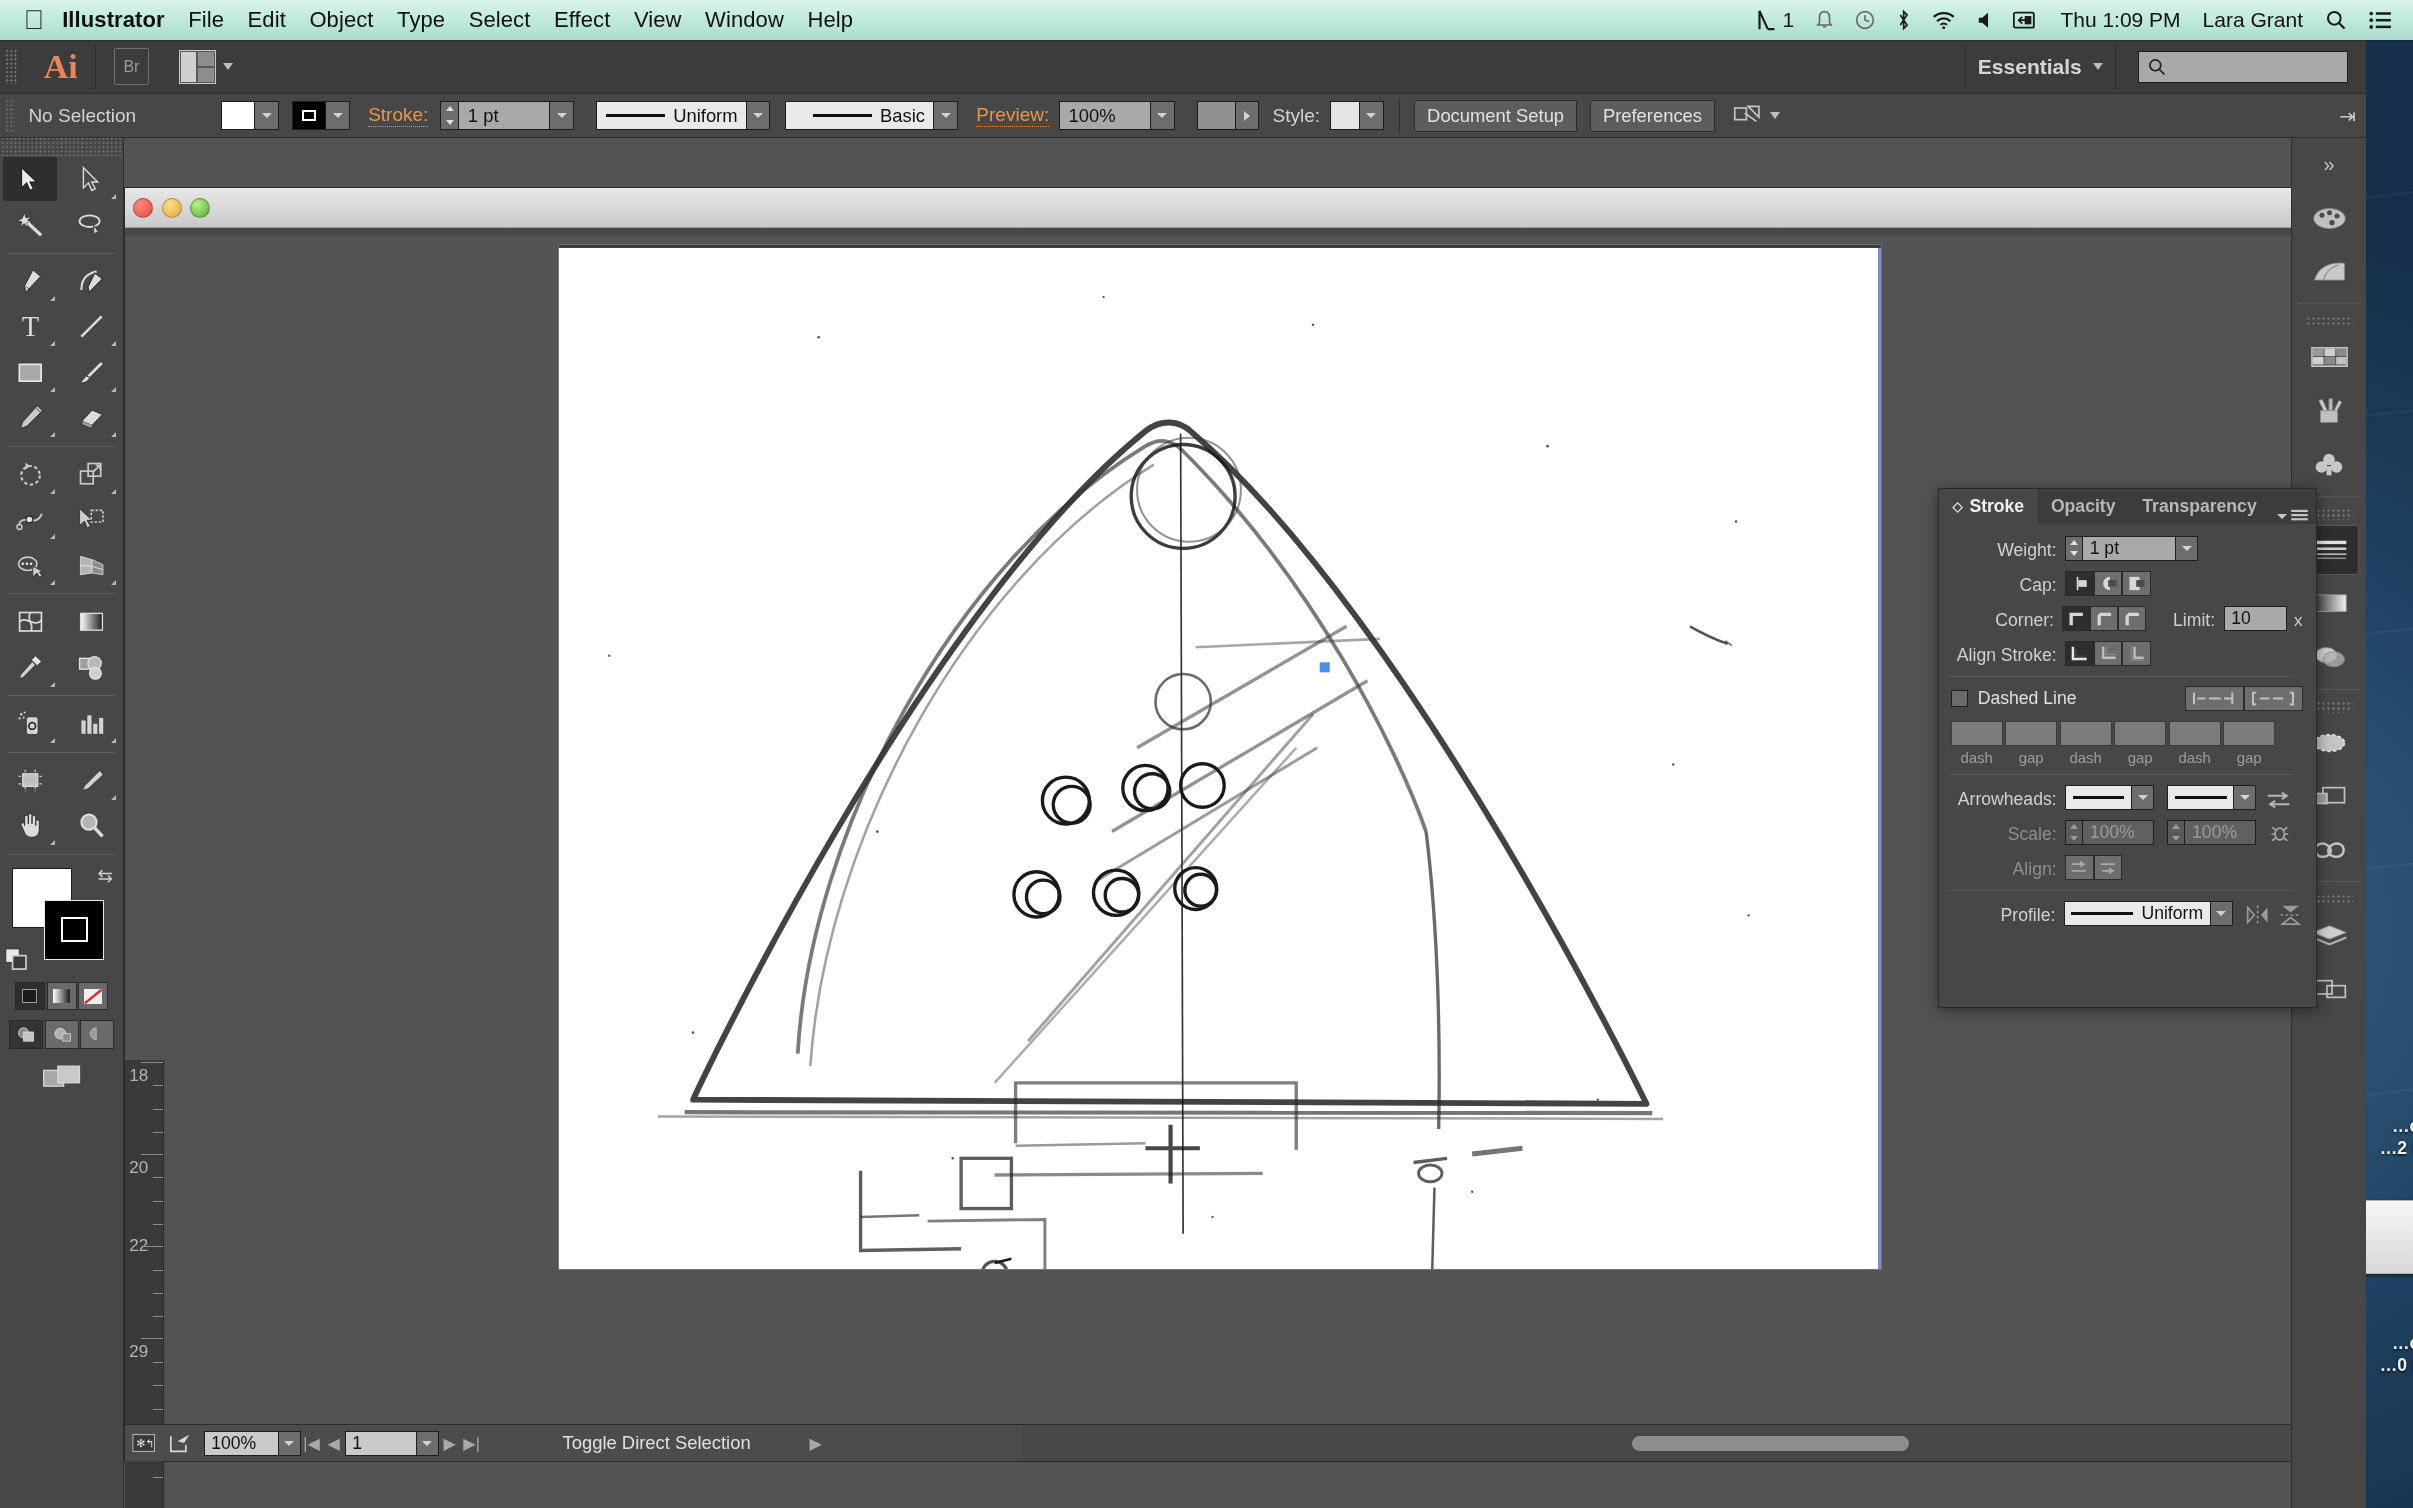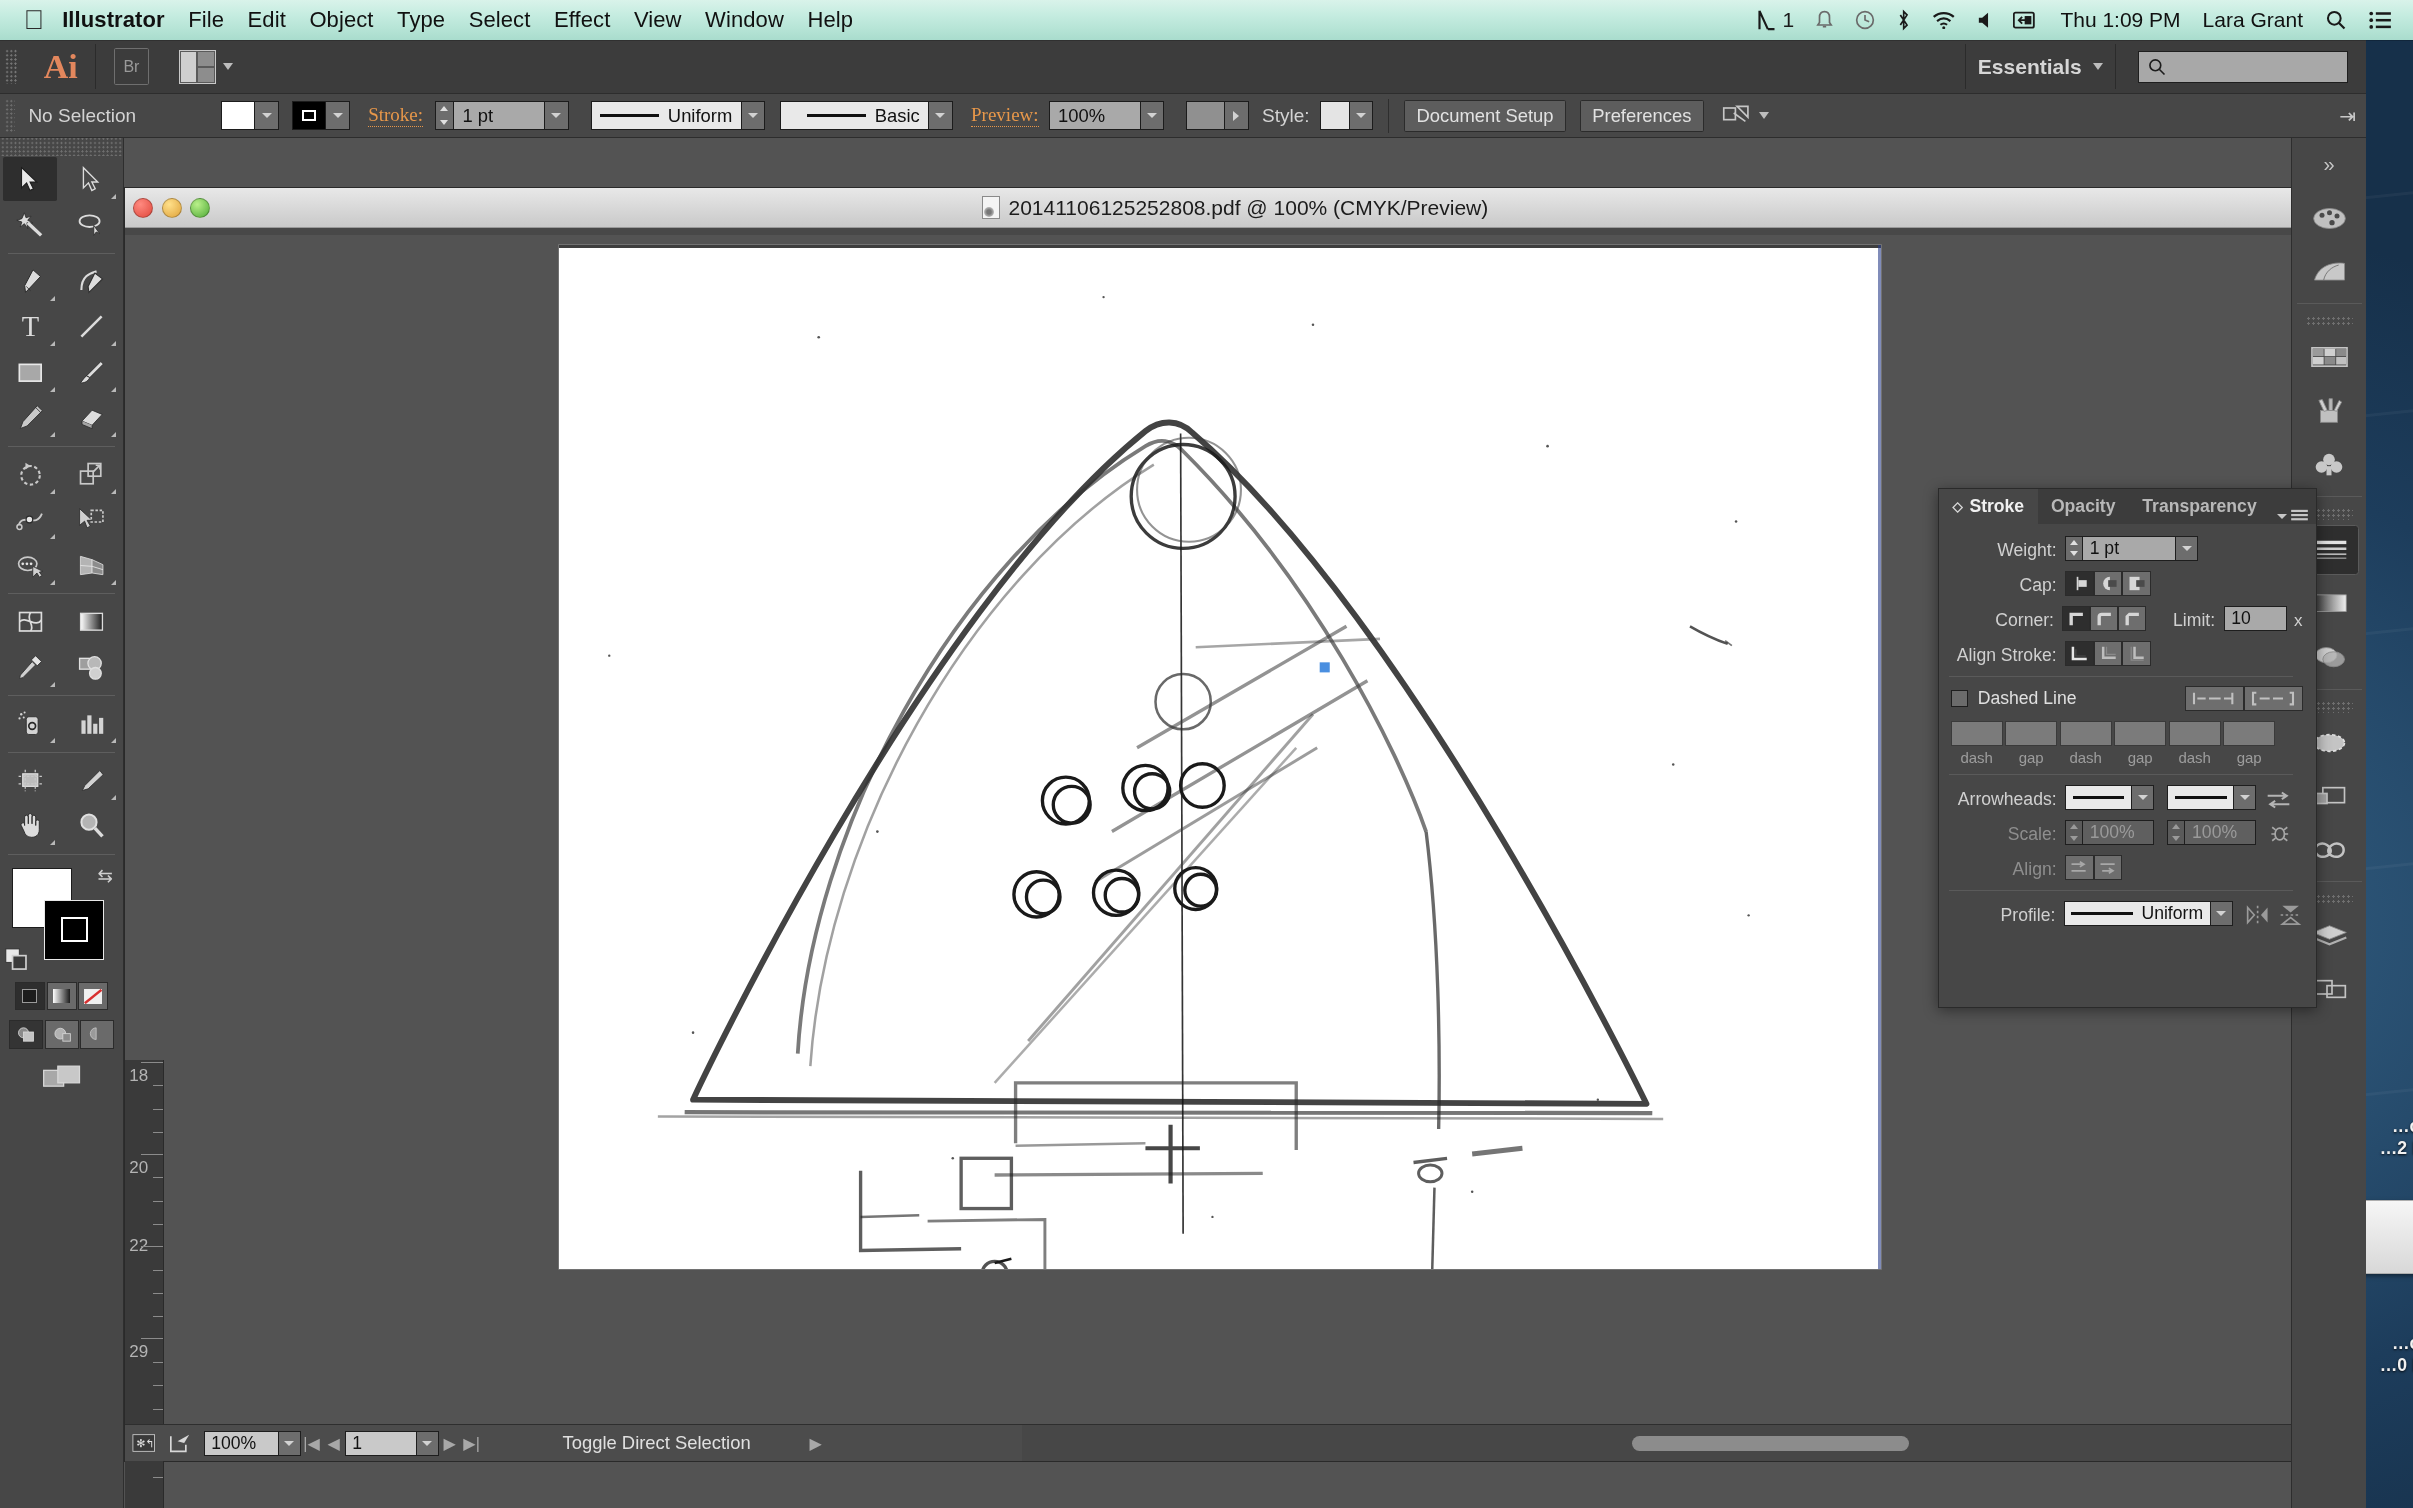--- a/index.html
+++ b/index.html
@@ -114,21 +114,21 @@
     position: absolute; top: 54px; left: 0; right: 0; height: 44px;
     background: #474747; border-bottom: 0.8px solid #2d2d2d;
     display: flex; align-items: center; gap: 0;
   }
   .cb-gripper {
     width: 10px; height: 34px; margin-left: 5px; margin-right: 13.4px;
     background-image: radial-gradient(circle, #6f6f6f 0.9px, transparent 1.1px);
     background-size: 4.2px 4.2px;
   }
   .cb-label { color:#d3d3d3; font-size:19px; white-space:nowrap; }
-  .cb-orange { color:#e7974a; font-size:19px; white-space:nowrap; border-bottom: 1.7px dotted #e7974a; padding-bottom:0.8px;font-family:Liberation Serif, serif;}
+  .cb-orange { color:#e7974a; font-size:19px; white-space:nowrap; border-bottom: 1.7px dotted #e7974a; padding-bottom:0.8px;}
   .cb-sep { width:0.8px; height:34px; background:#2e2e2e; margin: 0 15px; }
   .swatch-box {
     width:34px;height:28.5px;border:0.8px solid #1c1c1c;background:#fff;
   }
   .swatch-box.stroke-sw {
     background:#000; display:flex;align-items:center;justify-content:center;
   }
   .swatch-box.stroke-sw i { width:14.2px;height:11.7px;border:2.5px solid #fff;display:block;background:#000;}
   .mini-drop {
     width:23.5px;height:28.5px;background:#6d6d6d;border:0.8px solid #1c1c1c;border-left:none;
@@ -751,24 +751,20 @@
           <rect x="20" y="5" width="26" height="20" fill="#c8c8c8" stroke="#d8d8d8" stroke-width="1.5"></rect>
         </svg>
     </div>
   </div>
 
   <div id="docwin">
     <div id="doctitle">
       <div class="traffic tl-red"></div>
       <div class="traffic tl-yellow"></div>
       <div class="traffic tl-green"></div>
-      <div class="title">
-        <span class="docicon"></span>
-        <span>20141106125252808.pdf @ 100% (CMYK/Preview)</span>
-      </div>
     </div>
     <div id="doctabstrip"></div>
 
     <div id="canvas-area">
       <div id="artboard">
         <div id="artboard-edge"></div>
         <div id="artboard-edge-r"></div>
 
         <svg width="1322" height="1024" viewBox="0 0 1578 1222" style="position:absolute;left:0;top:0">
 

